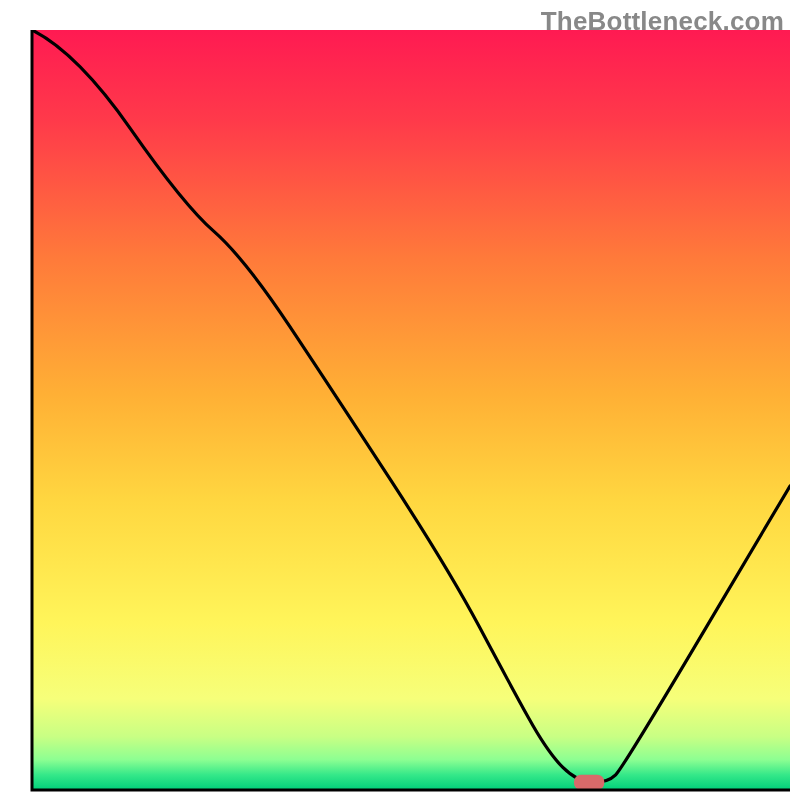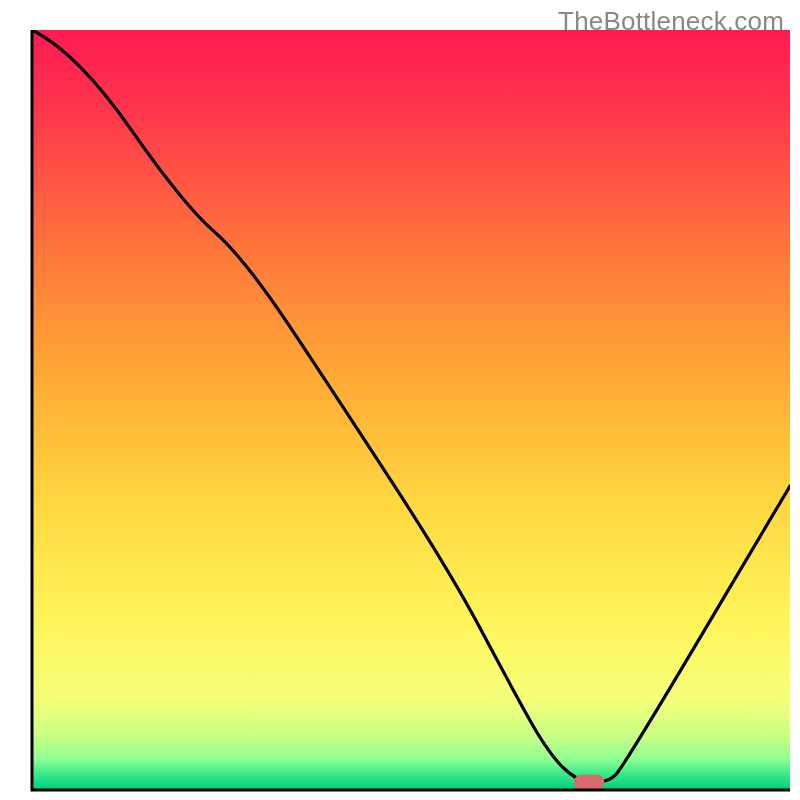--- a/index.html
+++ b/index.html
@@ -14,21 +14,21 @@
     position: relative;
     width: 800px;
     height: 800px;
   }
   .watermark {
     position: absolute;
     top: 6px;
     right: 16px;
     color: #888;
     font-size: 26px;
-    font-weight: 400;
+    font-weight: 700;
     letter-spacing: 0.2px;
   }
   svg {
     position: absolute;
     top: 0;
     left: 0;
   }
 </style>
 </head>
 <body>

